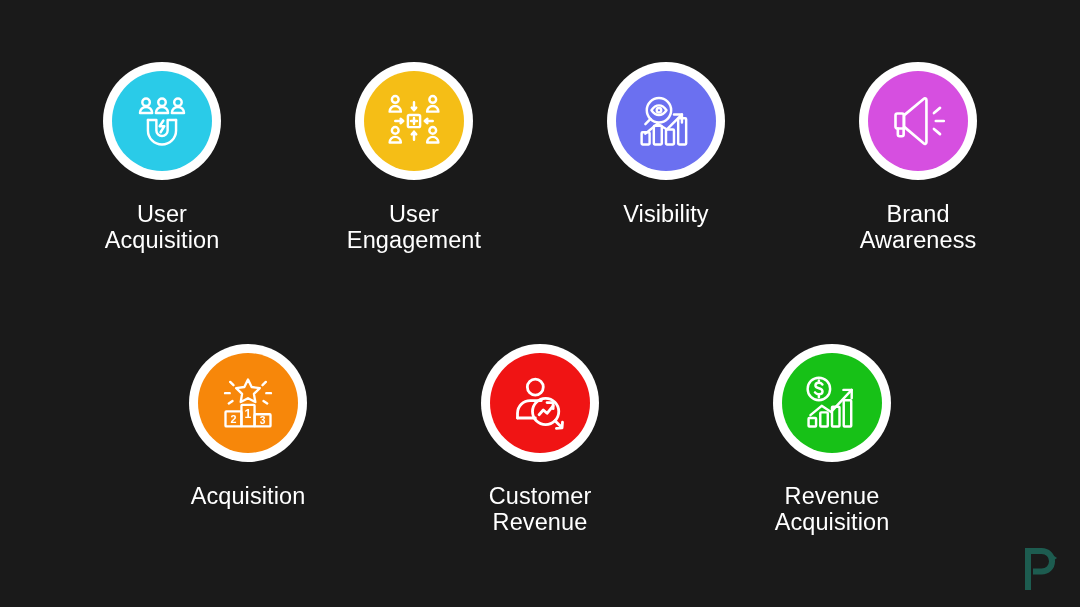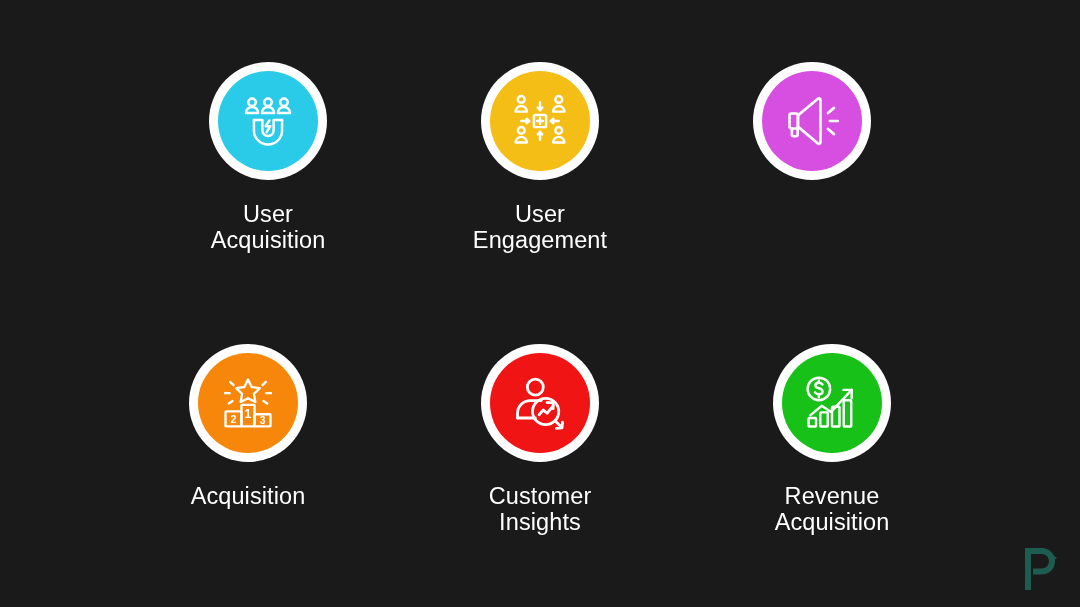--- a/index.html
+++ b/index.html
@@ -22,21 +22,21 @@
   .row {
     position: absolute;
     display: flex;
     justify-content: center;
     align-items: flex-start;
   }
   #row-top {
     top: 62px;
     left: 0;
     width: 1080px;
-    gap: 52px;
+    gap: 32px;
   }
   #row-bottom {
     top: 344px;
     left: 0;
     width: 1080px;
     gap: 72px;
   }
   .item {
     width: 220px;
     display: flex;
@@ -134,34 +134,57 @@
               <path d="M20.5 32H12M20.5 32l-2.8-2.4M20.5 32l-2.8 2.4"></path>
               <path d="M43.5 32H52M43.5 32l2.8-2.4M43.5 32l2.8 2.4"></path>
             </svg>
           </span>
         </div>
       </div>
       <div class="label">User
 Engagement</div>
     </div>
 
+    <div class="item">
+      <div class="badge">
+        <div class="disc" style="background: rgb(107, 112, 240);">
+          <span>
+            <svg viewBox="0 0 64 64" fill="none" stroke="#ffffff" stroke-width="2.6" stroke-linecap="round" stroke-linejoin="round">
+              <rect x="6" y="44" width="8.5" height="13" rx="1"></rect>
+              <rect x="19" y="37" width="8.5" height="20" rx="1"></rect>
+              <rect x="32" y="41" width="8.5" height="16" rx="1"></rect>
+              <rect x="45" y="29" width="8.5" height="28" rx="1"></rect>
+              <path d="M10 45.5L23 35l10 6 16-16"></path>
+              <path d="M49 25h-8.5M49 25v8.5"></path>
+              <circle cx="24.5" cy="20.5" r="13"></circle>
+              <path d="M15.5 29.8l-5.5 5.6"></path>
+              <path d="M16.5 20.5s3.5-5.2 8-5.2 8 5.2 8 5.2-3.5 5.2-8 5.2-8-5.2-8-5.2z"></path>
+              <circle cx="24.5" cy="20.5" r="2.4"></circle>
+            </svg>
+          </span>
+        </div>
+      </div>
+      <div class="label">Visibility</div>
+    </div>
 
     <div class="item">
       <div class="badge">
         <div class="disc" style="background: rgb(214, 79, 224);">
           <span>
             <svg viewBox="0 0 64 64" fill="none" stroke="#ffffff" stroke-width="2.8" stroke-linecap="round" stroke-linejoin="round">
               <path d="M41 9.5c0-1.4-1.6-2.2-2.7-1.3L17 26v12l21.3 18c1.1.9 2.7.1 2.7-1.3z"></path>
               <rect x="8" y="24" width="9" height="16" rx="2"></rect>
               <path d="M10.5 40v6.5a1.8 1.8 0 001.8 1.8h2.6a1.8 1.8 0 001.8-1.8V40"></path>
               <path d="M49 23.5l6.5-5.5M51 32h8.5M49 40.5l6.5 5.5"></path>
             </svg>
           </span>
         </div>
       </div>
+      <div class="label">Brand
+Awareness</div>
     </div>
 
   </div>
 
   <div class="row" id="row-bottom">
 
     <div class="item">
       <div class="badge">
         <div class="disc" style="background: rgb(247, 135, 10);">
           <span>
@@ -191,21 +214,21 @@
               <path d="M8 48h19"></path>
               <circle cx="38" cy="41" r="14"></circle>
               <path d="M31 44.5l4.5-5 4 3.5 6.5-8"></path>
               <path d="M46 31.5h-6.5M46 31.5V38"></path>
               <path d="M48 51l7.5 7.5M55.5 58.5l.5-6M55.5 58.5l-6 .5" stroke-width="3"></path>
             </svg>
           </span>
         </div>
       </div>
       <div class="label">Customer
-Insights</div>
+Revenue</div>
     </div>
 
     <div class="item">
       <div class="badge">
         <div class="disc" style="background: rgb(23, 193, 23);">
           <span>
             <svg viewBox="0 0 64 64" fill="none" stroke="#ffffff" stroke-width="2.6" stroke-linecap="round" stroke-linejoin="round">
               <circle cx="18" cy="17" r="12"></circle>
               <path d="M21.8 12.2c-.9-1.2-2.3-1.8-3.9-1.8-2.2 0-3.6 1.2-3.6 2.9 0 4 7.6 2 7.6 6.3 0 1.8-1.6 3.1-3.9 3.1-1.8 0-3.3-.7-4.2-2"></path>
               <path d="M18 8v2M18 23.5v2.3"></path>

